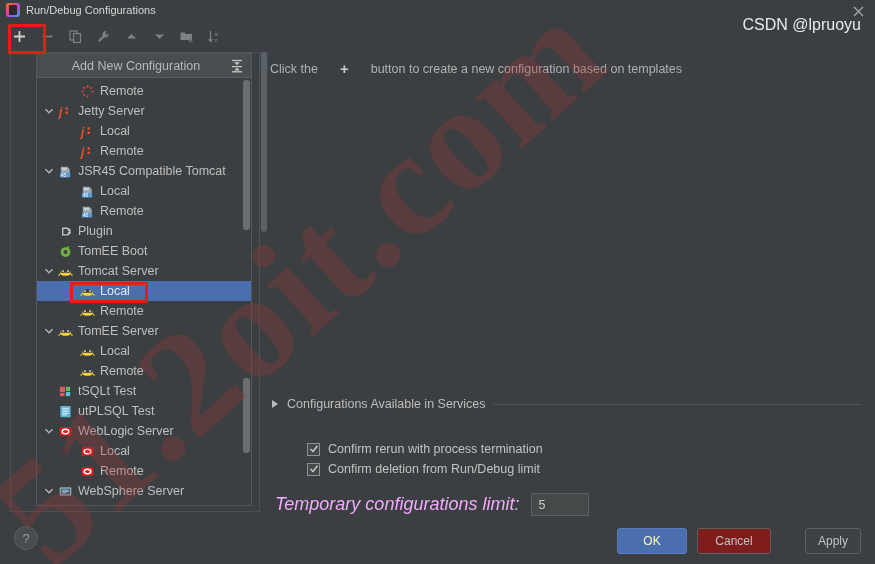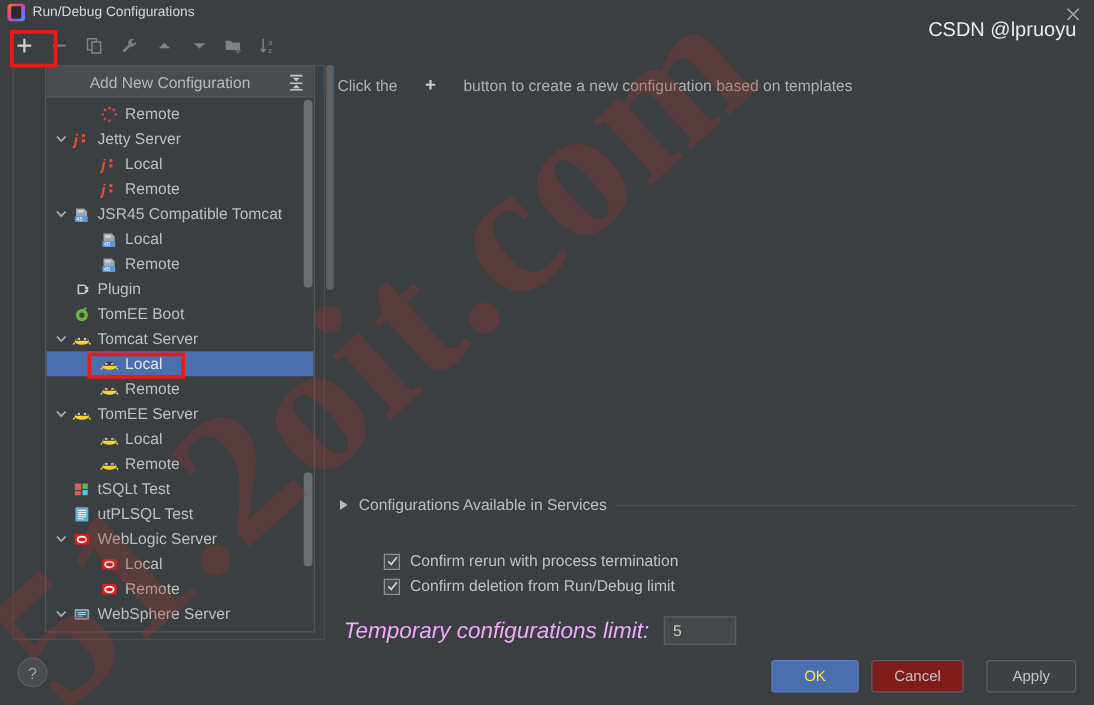--- a/index.html
+++ b/index.html
@@ -273,30 +273,30 @@
   }
   .btn {
     position: absolute; top: 14px;
     height: 26px;
     display: flex; align-items: center; justify-content: center;
     font-size: 12px; cursor: pointer;
     border-radius: 3px;
   }
   .btn-ok {
     right: 188px; width: 70px;
-    background: #4b6eaf; color: #fde047;
+    background: #4b6eaf; color: #fef9c3;
     border: 1px solid #5a7cbd;
   }
   .btn-cancel {
     right: 104px; width: 74px;
     background: #7f1d1d; color: #c2c2c2;
     border: 1px solid #5d6063;
   }
   .btn-extra {
-    right: 14px; width: 72px;
+    right: 14px; width: 56px;
     background: #3f4244; color: #c2c2c2;
     border: 1px solid #5d6063;
   }
   .csdn-wm {
     position: absolute; right: 14px; top: 16px;
     color: #eaeaea; font-size: 16px;
     white-space: nowrap;
     z-index: 70;
     font-family: "Liberation Sans", sans-serif;
   }

